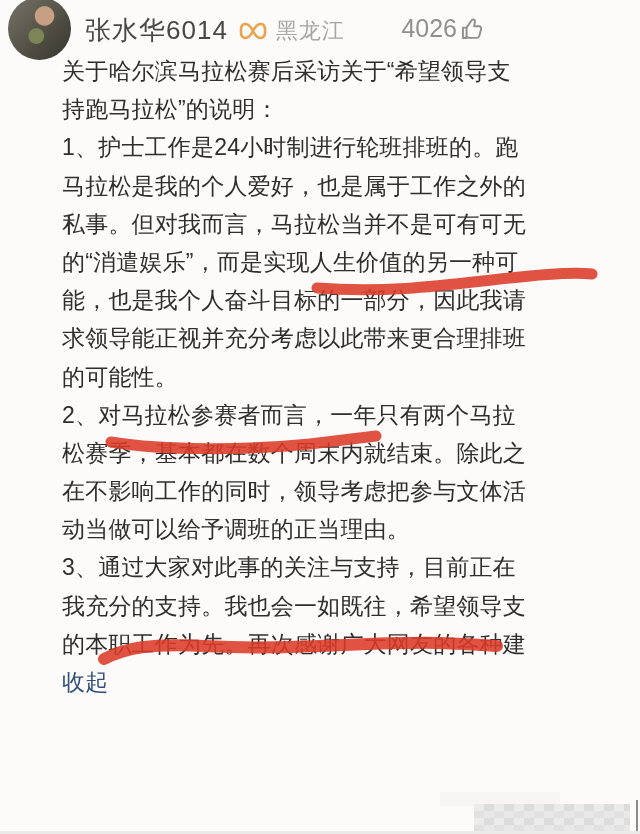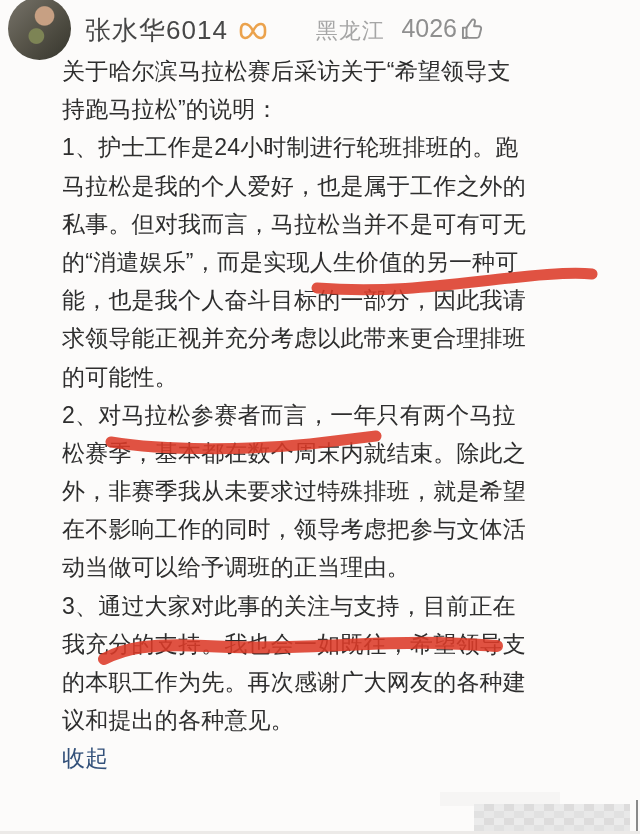--- a/index.html
+++ b/index.html
@@ -19,21 +19,21 @@
       radial-gradient(circle at 45% 62%, #7d8455 0 14%, rgba(0,0,0,0) 16%),
       linear-gradient(135deg,#77736a 0%,#5a574c 45%,#35352c 100%);
     cursor:pointer;
   }
   .header-row{
     position:absolute;left:85px;top:13px;display:flex;align-items:center;gap:8px;
     white-space:nowrap;
   }
   .username{font-size:26px;color:#474747;letter-spacing:1px;cursor:pointer;}
   .vip-icon{width:30px;height:24px;display:inline-block;margin-left:2px;}
-  .meta{font-size:22px;color:#a6a6a6;letter-spacing:1px;display:flex;gap:28px;margin-left:40px;}
+  .meta{font-size:22px;color:#a6a6a6;letter-spacing:1px;display:flex;gap:28px;}
   .likes{
     position:absolute;right:30px;top:14px;display:flex;align-items:center;gap:2px;
     color:#8f8f8f;font-size:25px;cursor:pointer;
   }
   .likes svg{width:27px;height:27px;}
   
   .content{
     position:absolute;left:62px;top:52px;width:556px;
     font-size:23px;line-height:38.2px;color:#2e2e2e;
     letter-spacing:0.2px;
@@ -95,27 +95,25 @@
   <div class="tline">持跑马拉松”的说明：</div>
   <div class="tline">1、护士工作是24小时制进行轮班排班的。跑</div>
   <div class="tline">马拉松是我的个人爱好，也是属于工作之外的</div>
   <div class="tline">私事。但对我而言，马拉松当并不是可有可无</div>
   <div class="tline">的“消遣娱乐”，而是实现人生价值的另一种可</div>
   <div class="tline">能，也是我个人奋斗目标的一部分，因此我请</div>
   <div class="tline">求领导能正视并充分考虑以此带来更合理排班</div>
   <div class="tline">的可能性。</div>
   <div class="tline">2、对马拉松参赛者而言，一年只有两个马拉</div>
   <div class="tline">松赛季，基本都在数个周末内就结束。除此之</div>
-  <div class="tline">外，非赛季我从未要求过特殊排班，就是希望</div>
   <div class="tline">在不影响工作的同时，领导考虑把参与文体活</div>
   <div class="tline">动当做可以给予调班的正当理由。</div>
   <div class="tline">3、通过大家对此事的关注与支持，目前正在</div>
   <div class="tline">我充分的支持。我也会一如既往，希望领导支</div>
   <div class="tline">的本职工作为先。再次感谢广大网友的各种建</div>
-  <div class="tline">议和提出的各种意见。</div>
   <div class="tline">
     <span class="collapse">收起</span>
   </div>
 </div>
 
 <svg class="marker-overlay" viewBox="0 0 640 834">
   <path d="M317,288 C395,294 460,283 510,278 C545,274 575,272 592,274" fill="none" stroke-width="11" stroke-linecap="round" opacity="0.88" stroke="#dc3a28"></path>
   <path d="M111,442 C165,451 250,450 310,444 C335,441 360,438 376,436" fill="none" stroke-width="11" stroke-linecap="round" opacity="0.88" stroke="#dc3a28"></path>
   <path d="M104,659 C125,648 150,643 205,646 C290,651 370,641 440,643 C465,644 485,645 497,646" fill="none" stroke-width="12" stroke-linecap="round" opacity="0.88" stroke="#dc3a28"></path>
 </svg>

